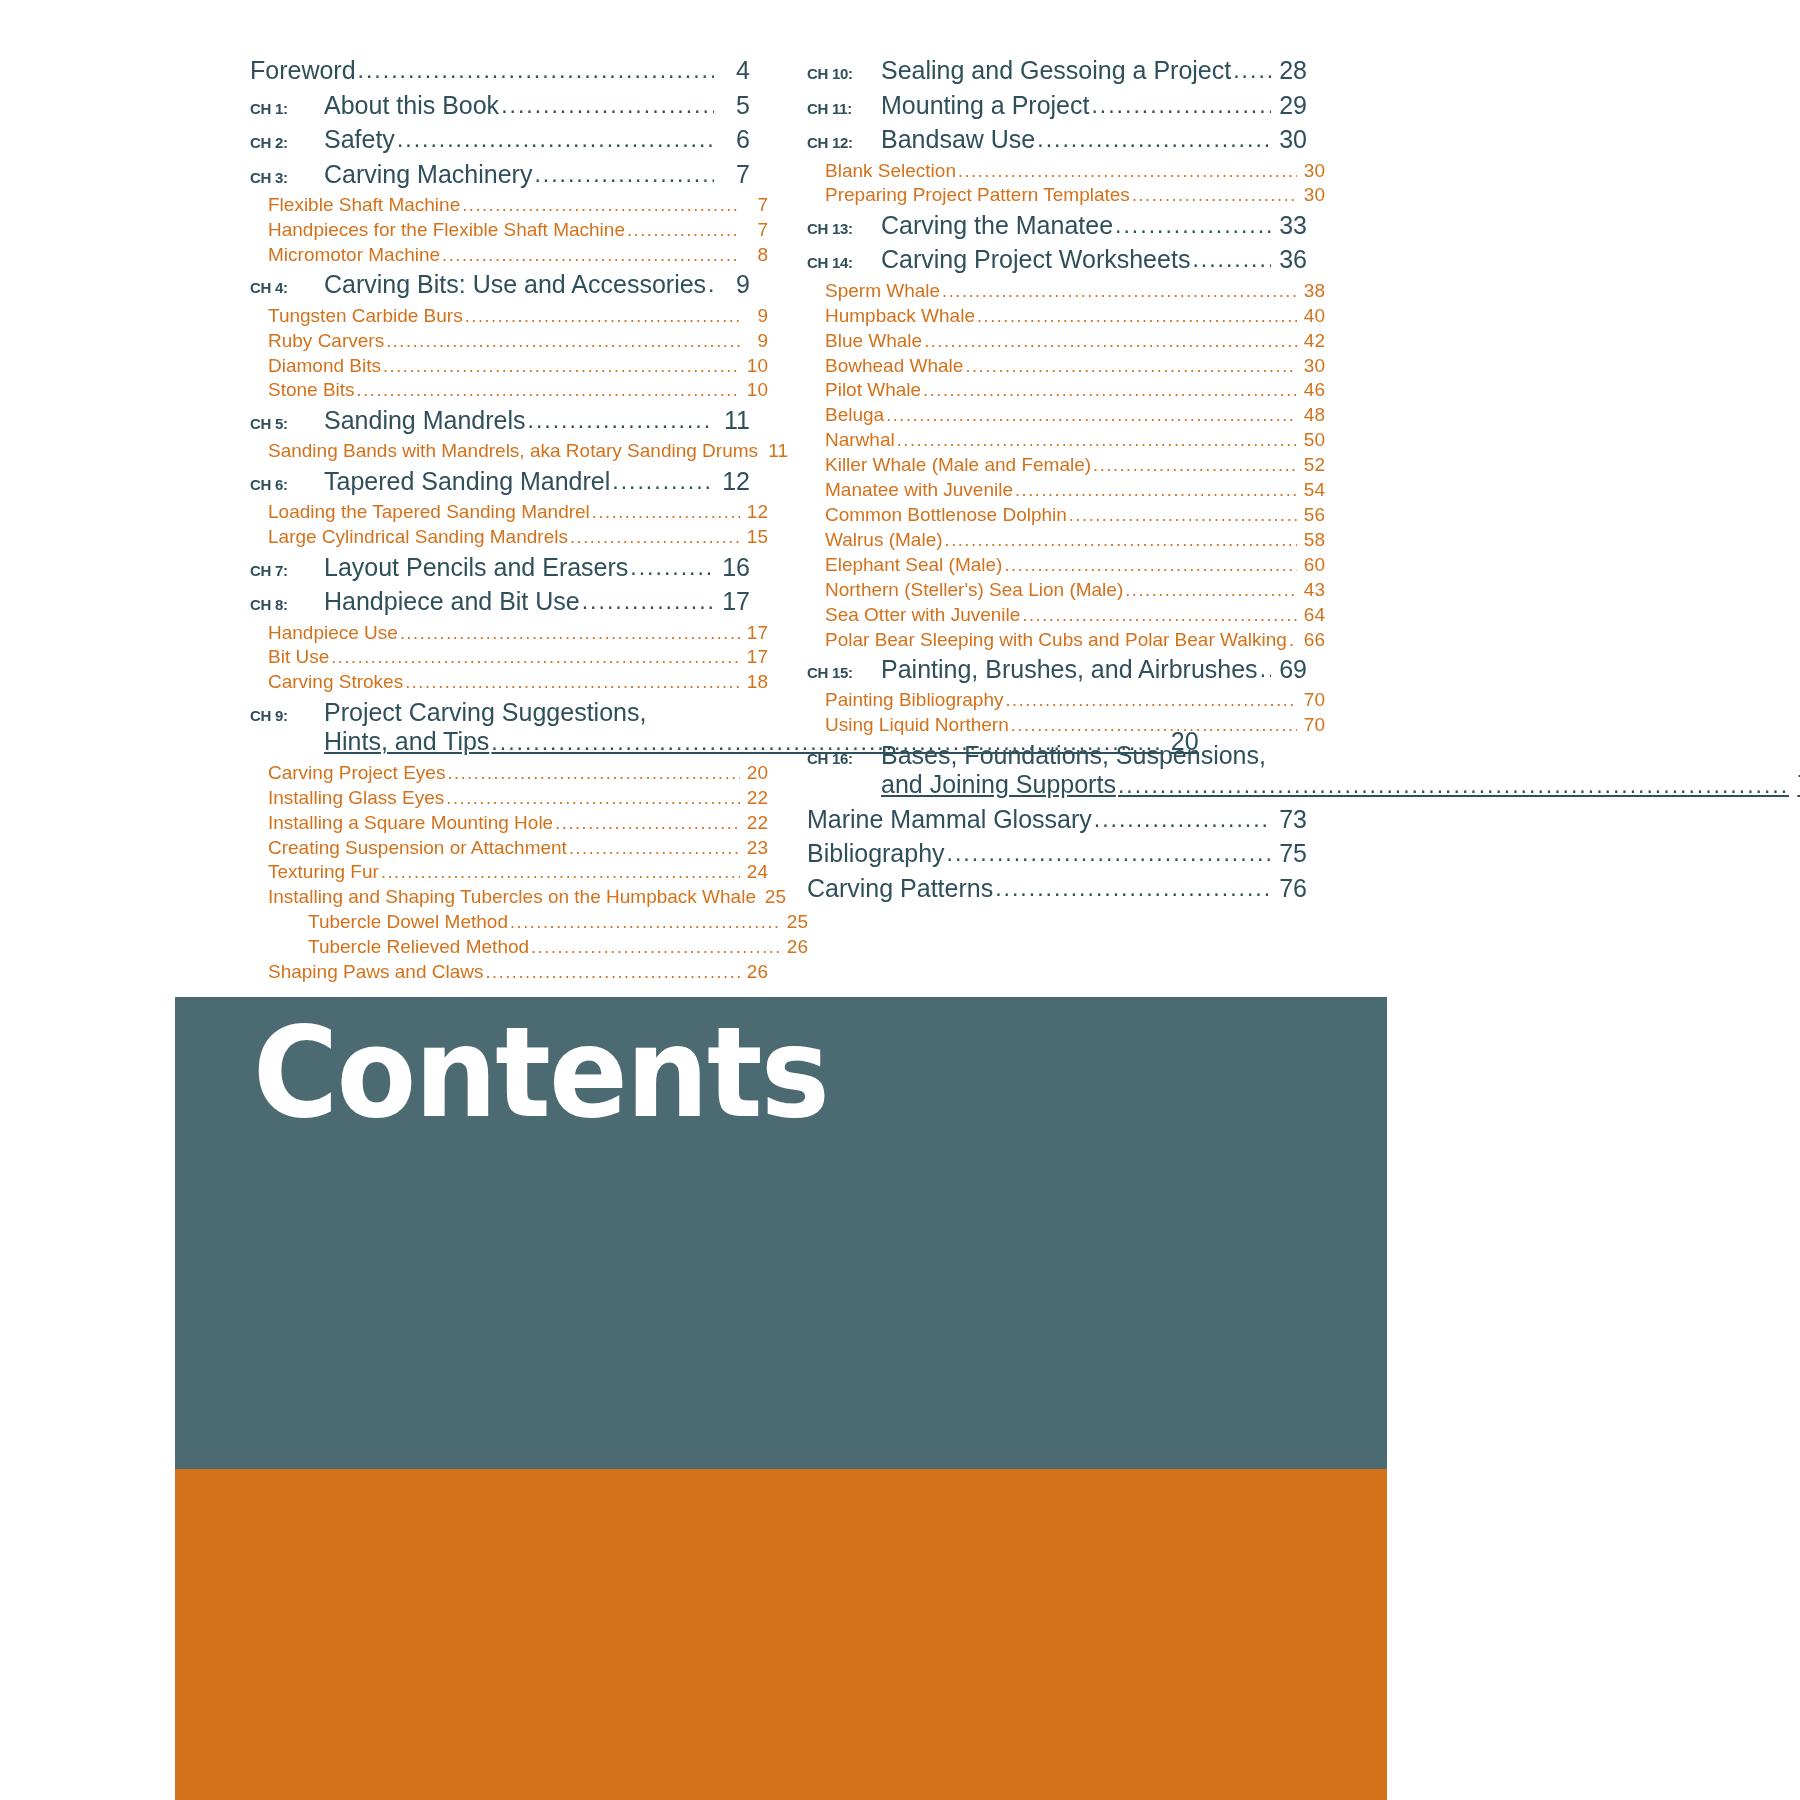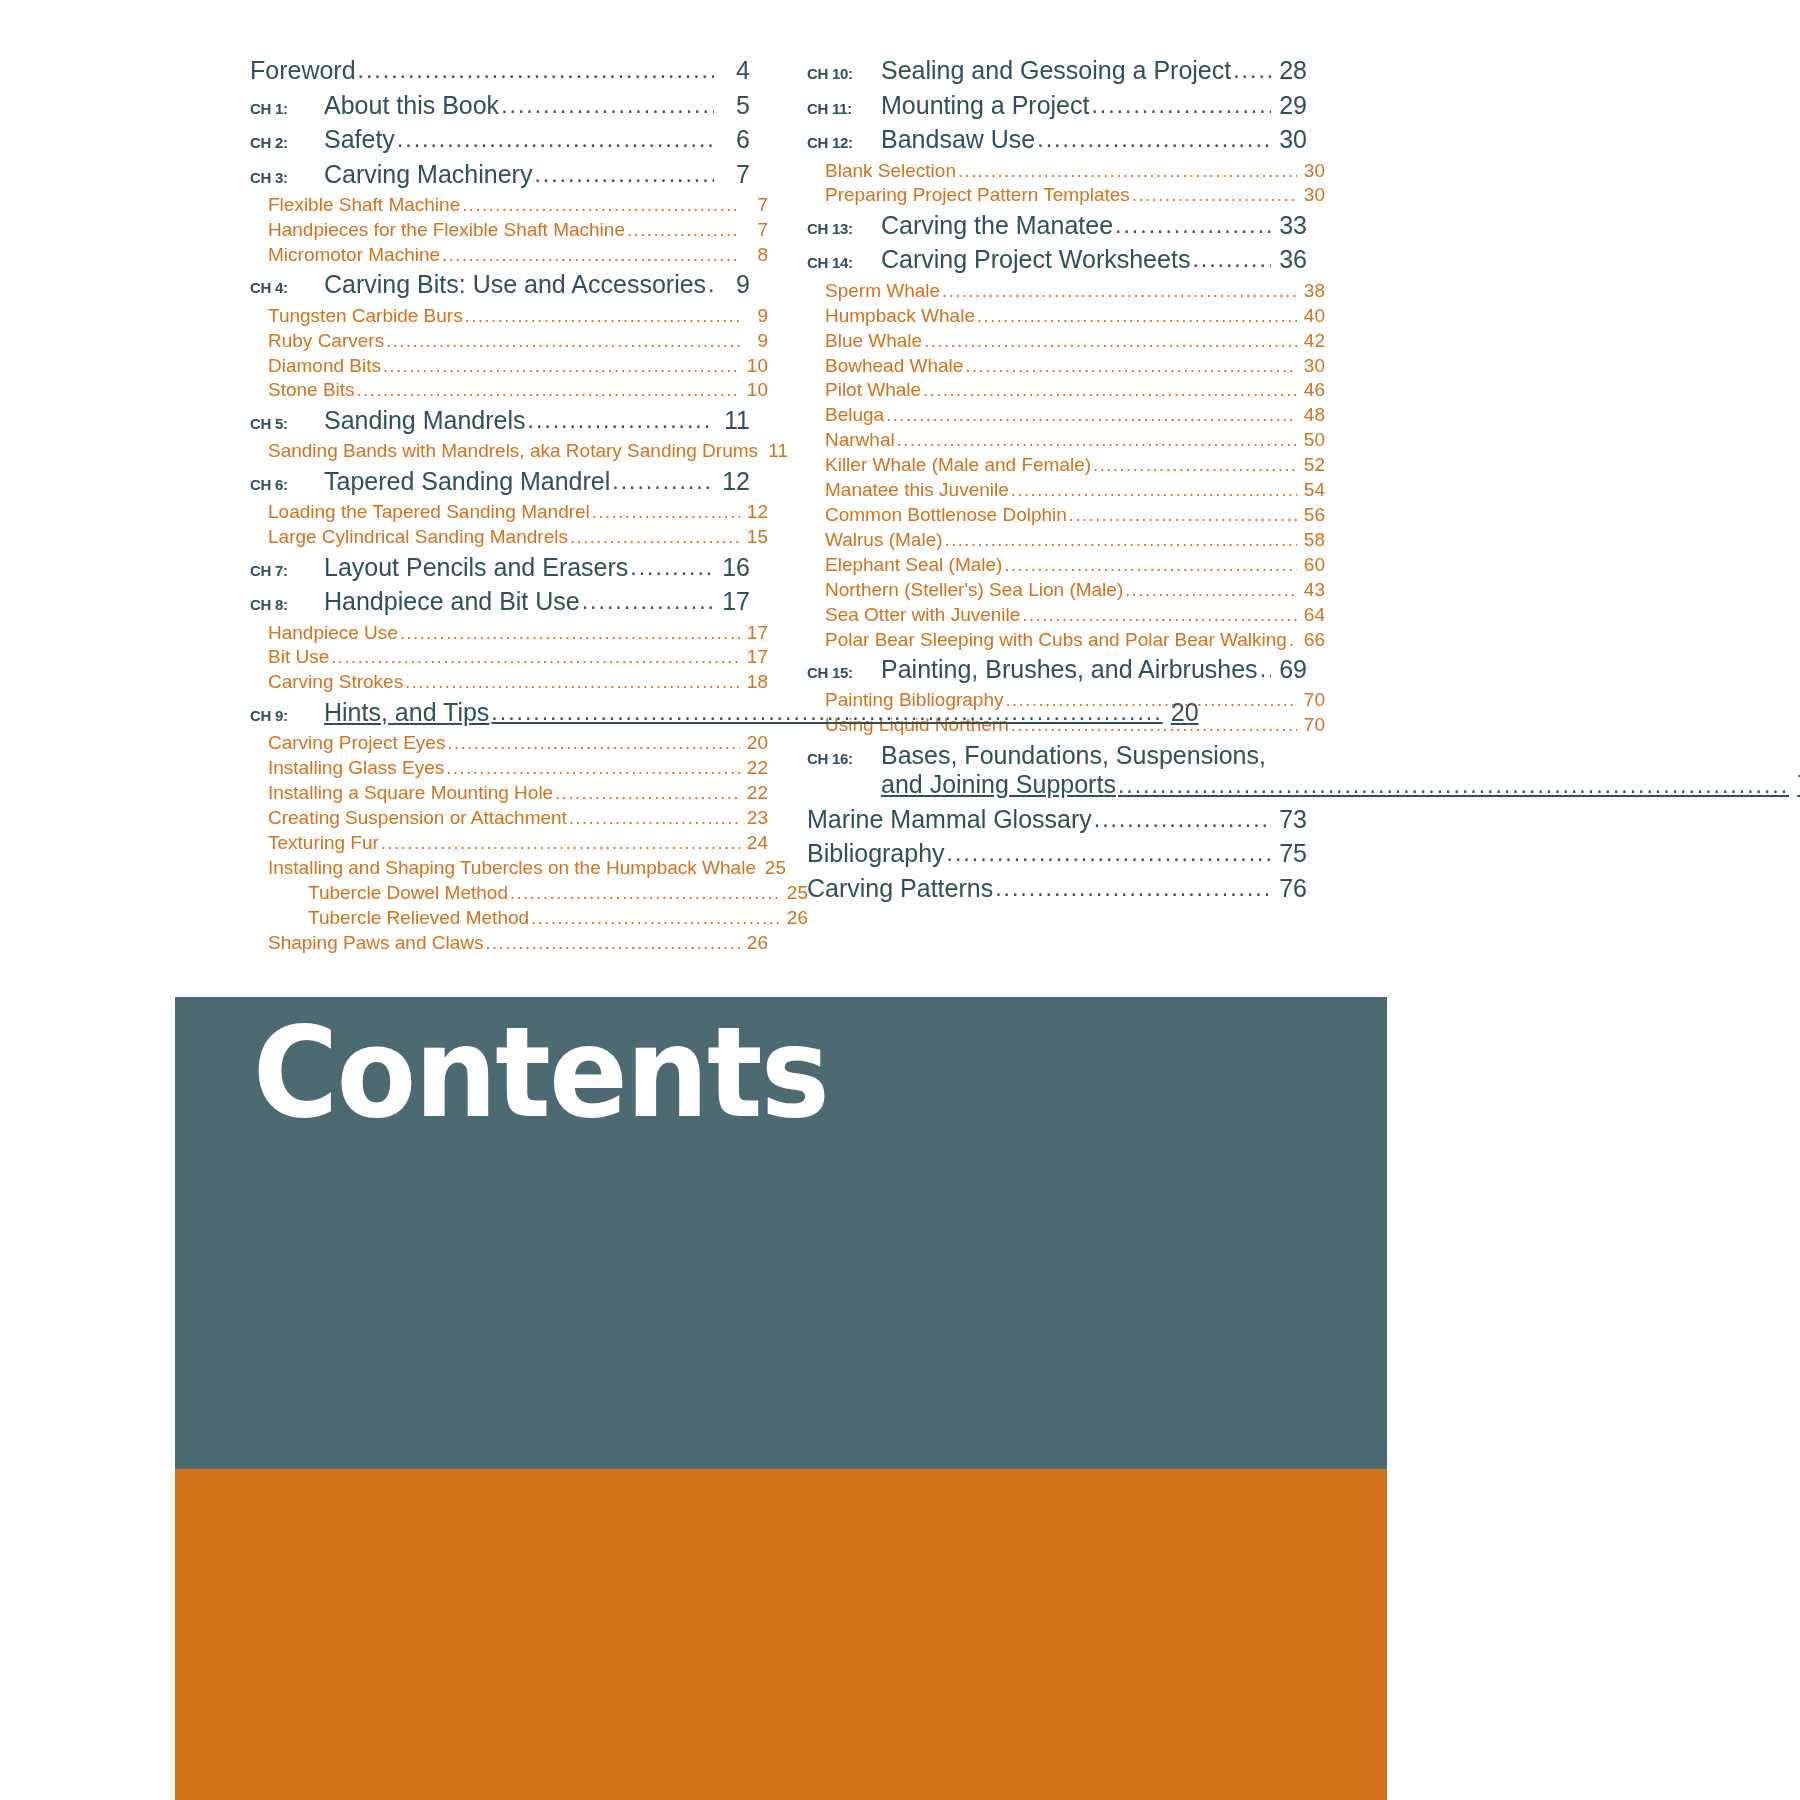--- a/index.html
+++ b/index.html
@@ -266,20 +266,21 @@
         <span class="page">17</span>
       </div>
       <div class="row sub">
         <span class="label">Carving Strokes</span>
         <span class="dots">..........................................................................................</span>
         <span class="page">18</span>
       </div>
       <div class="row chap">
         <span class="chapnum">CH 9:</span>
         <div class="stack" style="flex: 1 1 auto;">
+          <div class="label">Project Carving Suggestions,</div>
           <div class="l2row">
             <span class="label">Hints, and Tips</span>
             <span class="dots">................................................................................</span>
             <span class="page">20</span>
           </div>
         </div>
       </div>
       <div class="row sub">
         <span class="label">Carving Project Eyes</span>
         <span class="dots">..........................................................................................</span>
@@ -401,21 +402,21 @@
         <span class="label">Narwhal</span>
         <span class="dots">..........................................................................................</span>
         <span class="page">50</span>
       </div>
       <div class="row sub">
         <span class="label">Killer Whale (Male and Female)</span>
         <span class="dots">..........................................................................................</span>
         <span class="page">52</span>
       </div>
       <div class="row sub">
-        <span class="label">Manatee this Juvenile</span>
+        <span class="label">Manatee with Juvenile</span>
         <span class="dots">..........................................................................................</span>
         <span class="page">54</span>
       </div>
       <div class="row sub">
         <span class="label">Common Bottlenose Dolphin</span>
         <span class="dots">..........................................................................................</span>
         <span class="page">56</span>
       </div>
       <div class="row sub">
         <span class="label">Walrus (Male)</span>

